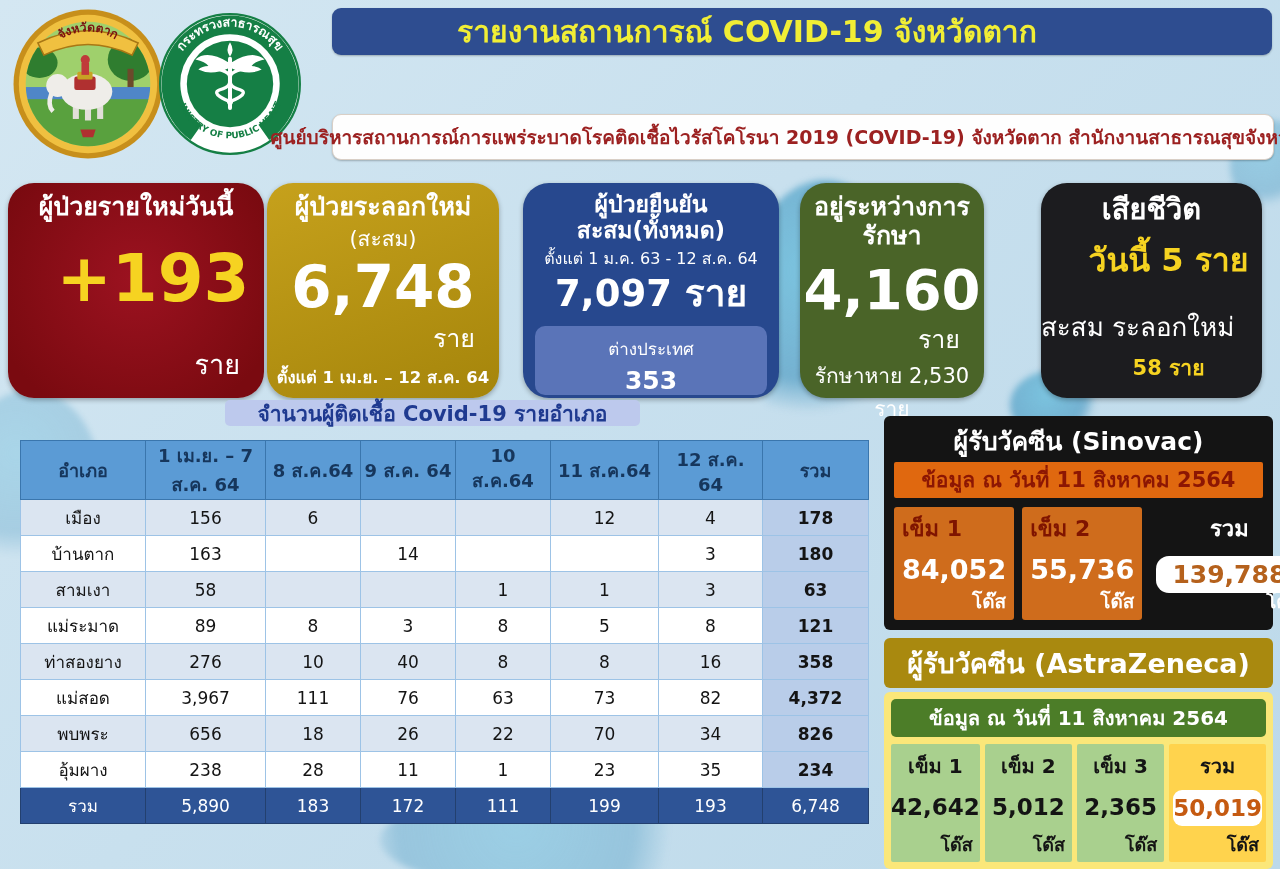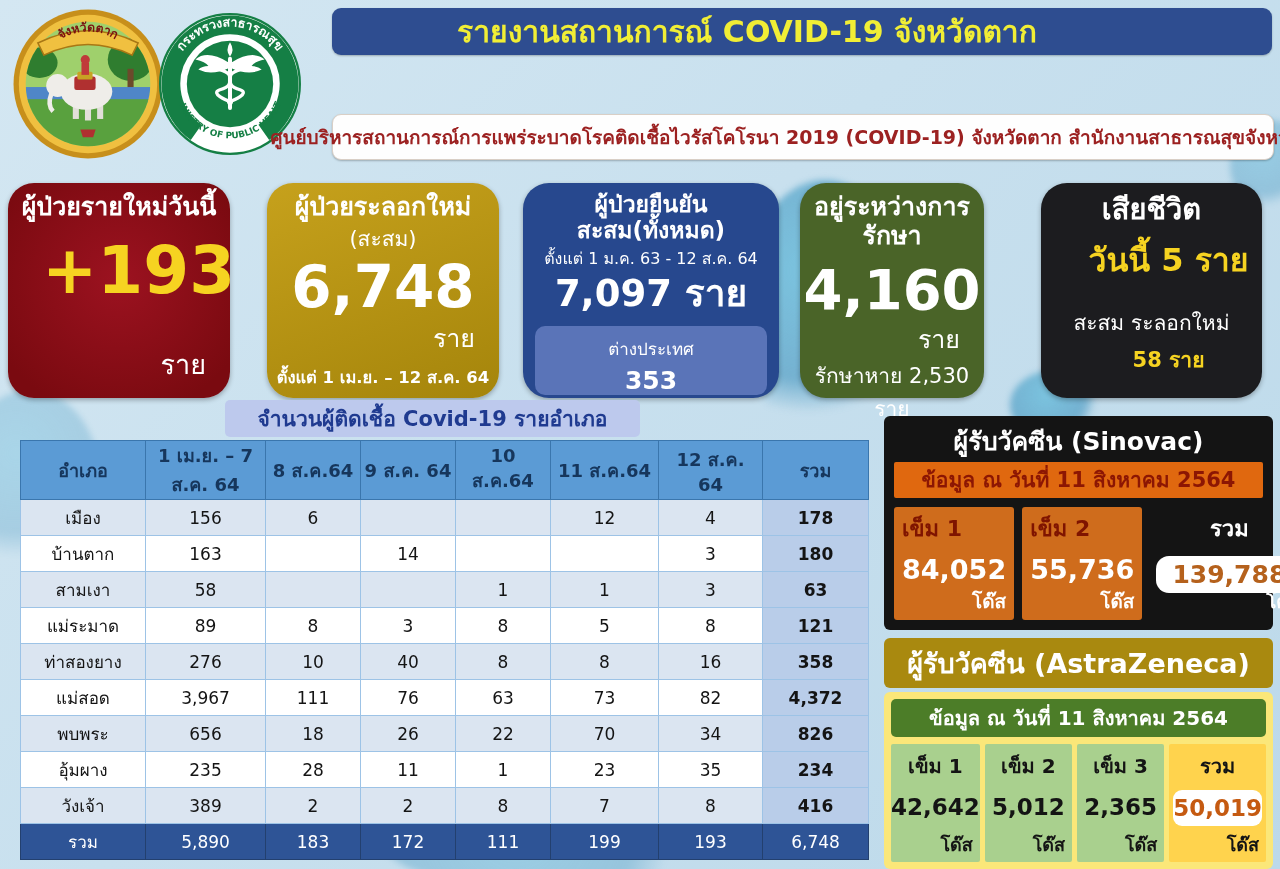--- a/index.html
+++ b/index.html
@@ -15,39 +15,39 @@
   
   .band{position:absolute;left:332px;width:940px;border-radius:9px;display:flex;align-items:center;justify-content:center;z-index:2;box-shadow:0 1px 2px rgba(0,0,0,.25);}
   .title-band{top:8px;height:47px;background:var(--band-blue,#2e4d90);color:var(--band-yellow-text,#f1ee35);font-size:30px;font-weight:bold;padding-right:110px;box-sizing:border-box;}
   .date-band{top:61px;height:48px;background:var(--band-peach,#fbd7b4);color:var(--band-red-text,#e8261d);font-size:27px;font-weight:bold;}
   .org-band{top:114px;height:44px;background:#fefefe;border:1px solid #d9cfc6;color:var(--org-text,#9c2121);font-size:19px;font-weight:bold;white-space:nowrap;}
   
   .logo{position:absolute;z-index:2;}
   .logo svg{width:100%;height:100%;display:block;}
   
   .card{position:absolute;top:183px;height:215px;border-radius:26px;z-index:2;color:#fff;box-shadow:0 2px 5px rgba(0,0,0,.3);display:flex;flex-direction:column;box-sizing:border-box;}
-  .card-red{left:8px;width:222px;background:radial-gradient(circle at 50% 45%,#9c1220,#7a0a10 85%);}
+  .card-red{left:8px;width:256px;background:radial-gradient(circle at 50% 45%,#9c1220,#7a0a10 85%);gap:8px;}
   .card-gold{left:267px;width:232px;background:linear-gradient(160deg,#c6a11c,#a5850b);}
   .card-blue{left:523px;width:256px;background:#27488e;}
   .card-green{left:800px;width:184px;background:#4a6428;}
   .card-black{left:1041px;width:221px;background:#1c1c1f;}
   .c-title{font-size:25px;font-weight:bold;text-align:center;margin-top:10px;line-height:1.15;}
   .c-big{font-weight:bold;text-align:center;line-height:1.05;}
   .yellow{color:var(--accent-yellow,#f6d321);padding-left:34px;}
   .c-unit-right{font-size:27px;align-self:flex-end;margin-right:24px;}
   .c-bottom{margin-top:auto;margin-bottom:12px;}
   .c3-period{font-size:16px;text-align:center;margin-top:2px;}
   .c3-boxes{display:flex;gap:10px;margin:12px 12px 14px;flex:1;}
   .c3-box{flex:1;border-radius:10px;text-align:center;padding-top:9px;}
   .c3-box .lbl{font-size:17px;}
   .c3-box .val{font-size:25px;font-weight:bold;margin-top:4px;}
   .box-domestic{background:#122a66;}
   .box-abroad{background:#5a74b8;}
   
-  .table-title{position:absolute;left:225px;top:400px;width:415px;height:37px;background:#bdc9ed;border-radius:5px;color:#1f3a90;font-size:21px;font-weight:bold;display:flex;align-items:center;justify-content:center;z-index:2;}
+  .table-title{position:absolute;left:225px;top:400px;width:415px;height:26px;background:#bdc9ed;border-radius:5px;color:#1f3a90;font-size:21px;font-weight:bold;display:flex;align-items:center;justify-content:center;z-index:2;}
   
   table.district{position:absolute;left:20px;top:440px;width:848px;border-collapse:collapse;table-layout:fixed;z-index:2;background:#fff;}
   table.district th{height:56px;background:var(--table-header,#5b9bd5);color:#16365c;font-size:18px;font-weight:bold;border:1px solid #3a76ad;padding:0 2px;}
   table.district td{height:35px;font-size:17px;color:#141414;text-align:center;border:1px solid #9dc3e6;padding:0 2px;}
   table.district tbody tr:nth-child(odd) td{background:#dbe5f1;}
   table.district tbody tr:nth-child(even) td{background:#ffffff;}
   table.district tbody td:last-child{background:#b9cde9 !important;font-weight:bold;}
   table.district tfoot td{background:var(--total-row,#2e5496);color:#fff;font-size:17px;border:1px solid #23406f;}
   
   .sinovac{position:absolute;left:884px;top:416px;width:389px;height:214px;background:#141414;border-radius:6px;z-index:2;box-sizing:border-box;padding:6px 10px 10px;display:flex;flex-direction:column;}
@@ -175,21 +175,21 @@
   <div class="card card-green">
     <div class="c-title">อยู่ระหว่างการรักษา</div>
     <div class="c-big" style="font-size:56px;margin-top:10px;">4,160</div>
     <div class="c-unit-right" style="font-size:25px;">ราย</div>
     <div class="c-bottom" style="font-size:21px;text-align:center;margin-bottom:10px;">รักษาหาย 2,530 ราย</div>
   </div>
 
   <div class="card card-black">
     <div class="c-title" style="font-size:29px;">เสียชีวิต</div>
     <div class="c-big yellow" style="font-size:32px;margin-top:18px;">วันนี้ 5 ราย</div>
-    <div style="font-size:21px;text-align:center;margin-top:28px;">สะสม ระลอกใหม่</div>
+    <div style="font-size:26px;text-align:left;margin-top:28px;">สะสม ระลอกใหม่</div>
     <div class="yellow" style="font-size:21px;text-align:center;margin-top:4px;font-weight:bold;">58 ราย</div>
   </div>
 
   <div class="table-title">จำนวนผู้ติดเชื้อ  Covid-19 รายอำเภอ</div>
 
   <table class="district">
     <colgroup>
       <col style="width:125px">
         <col style="width:120px">
         <col style="width:95px">
@@ -277,37 +277,27 @@
           <td>656</td>
           <td>18</td>
           <td>26</td>
           <td>22</td>
           <td>70</td>
           <td>34</td>
           <td>826</td>
         </tr>
       <tr>
           <td>อุ้มผาง</td>
-          <td>235</td>
+          <td>238</td>
           <td>28</td>
           <td>11</td>
           <td>1</td>
           <td>23</td>
           <td>35</td>
           <td>234</td>
-        </tr>
-      <tr>
-          <td>วังเจ้า</td>
-          <td>389</td>
-          <td>2</td>
-          <td>2</td>
-          <td>8</td>
-          <td>7</td>
-          <td>8</td>
-          <td>416</td>
         </tr>
     </tbody>
     <tfoot>
       <tr>
           <td>รวม</td>
           <td>5,890</td>
           <td>183</td>
           <td>172</td>
           <td>111</td>
           <td>199</td>

